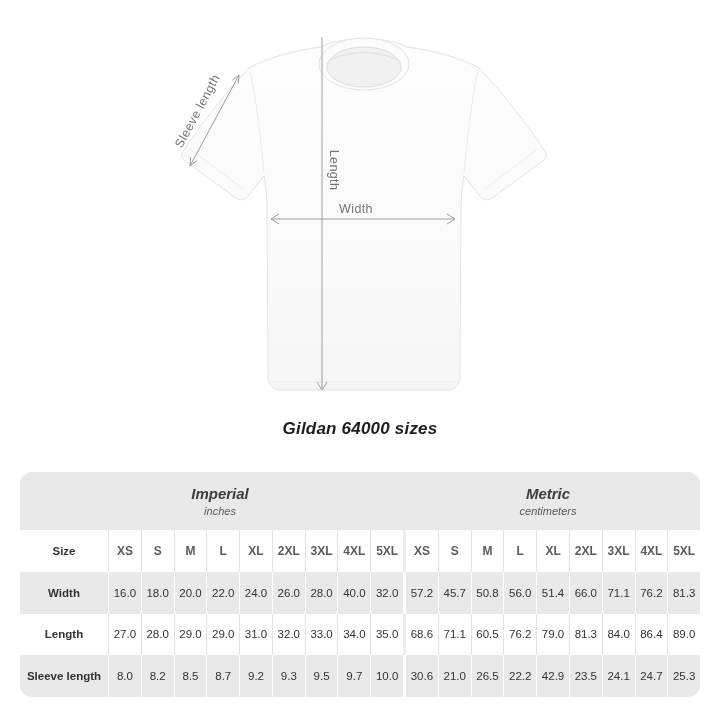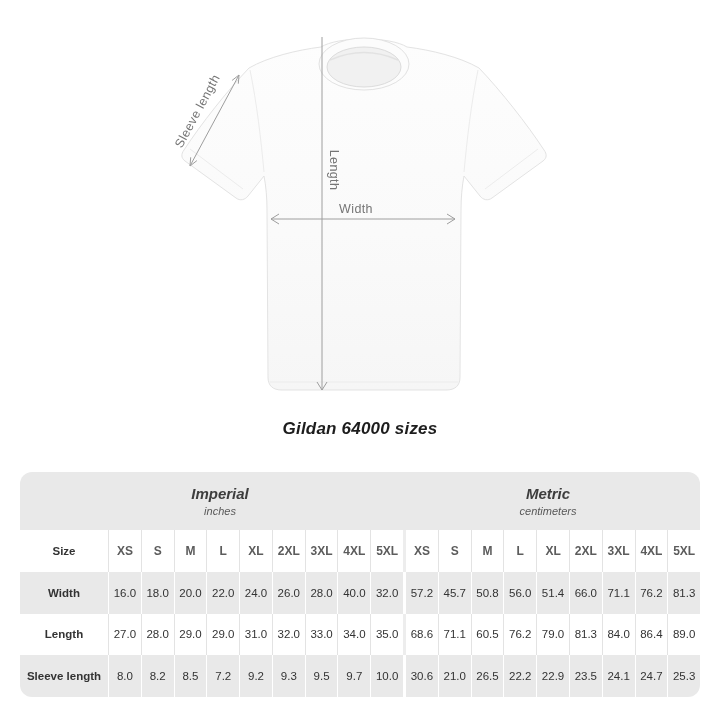--- a/index.html
+++ b/index.html
@@ -203,31 +203,31 @@
       <div class="cell">84.0</div>
       <div class="cell">86.4</div>
       <div class="cell">89.0</div>
     </div>
 
     <div class="row stripe">
       <div class="cell lab">Sleeve length</div>
       <div class="cell">8.0</div>
       <div class="cell">8.2</div>
       <div class="cell">8.5</div>
-      <div class="cell">7.2</div>
+      <div class="cell">8.7</div>
       <div class="cell">9.2</div>
       <div class="cell">9.3</div>
       <div class="cell">9.5</div>
       <div class="cell">9.7</div>
       <div class="cell">10.0</div>
       <div class="cell big">30.6</div>
       <div class="cell">21.0</div>
       <div class="cell">26.5</div>
       <div class="cell">22.2</div>
-      <div class="cell">22.9</div>
+      <div class="cell">42.9</div>
       <div class="cell">23.5</div>
       <div class="cell">24.1</div>
       <div class="cell">24.7</div>
       <div class="cell">25.3</div>
     </div>
 
   </div>
 </div>
 
 </body></html>

